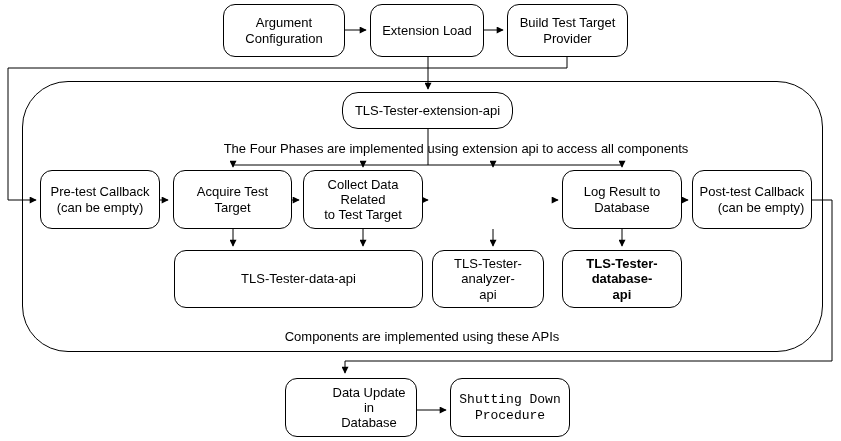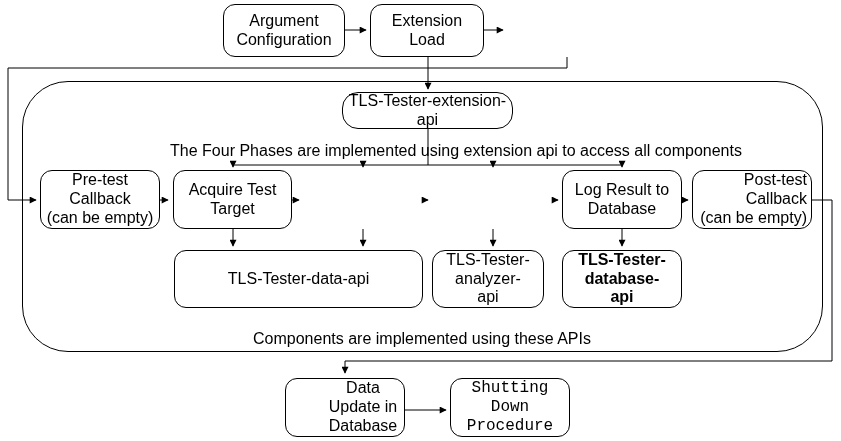--- a/index.html
+++ b/index.html
@@ -1,21 +1,21 @@
 <!DOCTYPE html>
 <html><head>
 <meta charset="utf-8">
 <style>
   html,body{margin:0;padding:0;background:#ffffff;}
   .canvas{
     position:relative;
     width:841px;height:441px;
     background:#ffffff;
     font-family:"Liberation Sans", sans-serif;
-    font-size:16px;
+    font-size:13px;
     color:#000;
     overflow:hidden;
   }
   .layer{position:absolute;left:0;top:0;}
   .node{
     position:absolute;
     box-sizing:border-box;
     border:1px solid #000;
     border-radius:12px;
     background:#fff;
@@ -88,40 +88,44 @@
     <path class="connector" d="M622,229 V246" marker-end="url(#arrow)"></path>
 
     <path class="connector" d="M812,200 H832 V361 H345 V373" marker-end="url(#arrow)"></path>
 
     <path class="connector" d="M405,410 H446" marker-end="url(#arrow)"></path>
   </svg>
 
   <div class="node" style="left:223px;top:4px;width:122px;height:53px;">Argument
 Configuration</div>
   <div class="node" style="left:370px;top:4px;width:114px;height:53px;">Extension Load</div>
+  <div class="node" style="left:507px;top:4px;width:121px;height:53px;">Build Test Target
+Provider</div>
 
 
   <div class="node" style="left:342px;top:92px;width:171px;height:37px;border-radius:16px;">TLS-Tester-extension-api</div>
 
   <div class="note" style="left:456px;top:141px;">The Four Phases are implemented using extension api to access all components</div>
 
   <div class="node" style="left:40px;top:170px;width:120px;height:59px;">Pre-test Callback
 (can be empty)</div>
   <div class="node" style="left:173px;top:170px;width:119px;height:59px;">Acquire Test Target</div>
+  <div class="node" style="left:303px;top:170px;width:120px;height:59px;">Collect Data Related
+to Test Target</div>
   <div class="node" style="left:562px;top:170px;width:120px;height:59px;">Log Result to
 Database</div>
   <div class="node" style="left:692px;top:170px;width:120px;height:59px;text-align:right;">Post-test Callback
 (can be empty)</div>
 
   <div class="node" style="left:174px;top:250px;width:249px;height:58px;">TLS-Tester-data-api</div>
-  <div class="node" style="left:432px;top:250px;width:112px;height:58px;border-radius:13px;">TLS-Tester-analyzer-
+  <div class="node" style="left:432px;top:250px;width:112px;height:58px;">TLS-Tester-analyzer-
 api</div>
   <div class="node" style="left:562px;top:250px;width:120px;height:58px;font-weight:bold;">TLS-Tester-database-
 api</div>
 
   <div class="note" style="left:415px;top:329px;margin-left:7px;">Components are implemented using these APIs</div>
 
-  <div class="node" style="left:285px;top:378px;width:120px;height:59px;padding-left:40px;">Data Update in
+  <div class="node" style="left:285px;top:378px;width:132px;height:59px;padding-left:40px;">Data Update in
 Database</div>
   <div class="node" style="left:450px;top:378px;width:120px;height:59px;font-family:Liberation Mono, monospace;">Shutting Down
 Procedure</div>
 
 </div>
 
 </body></html>

